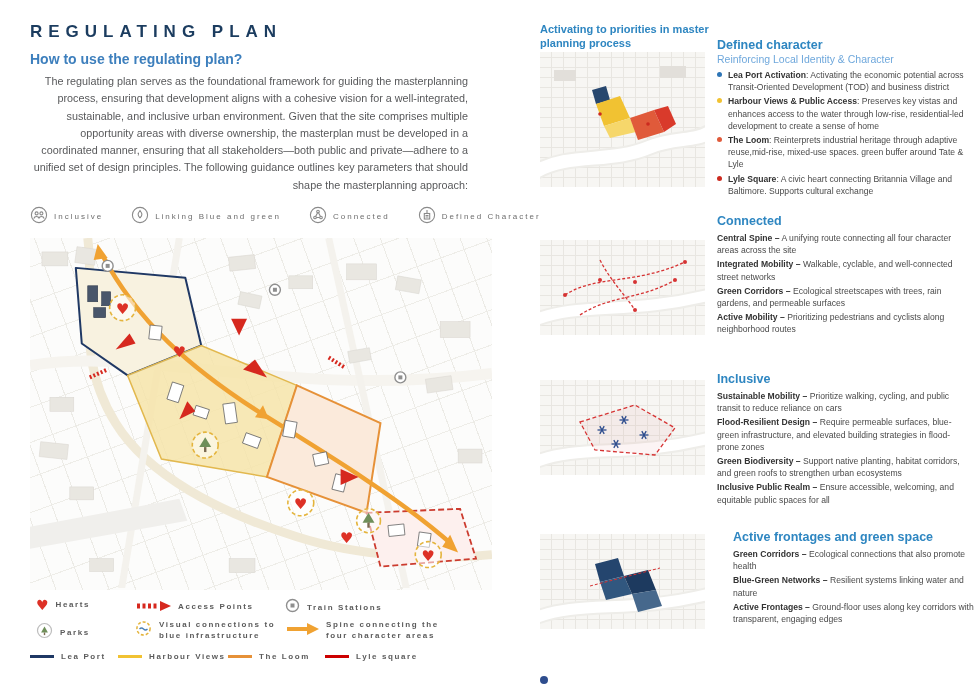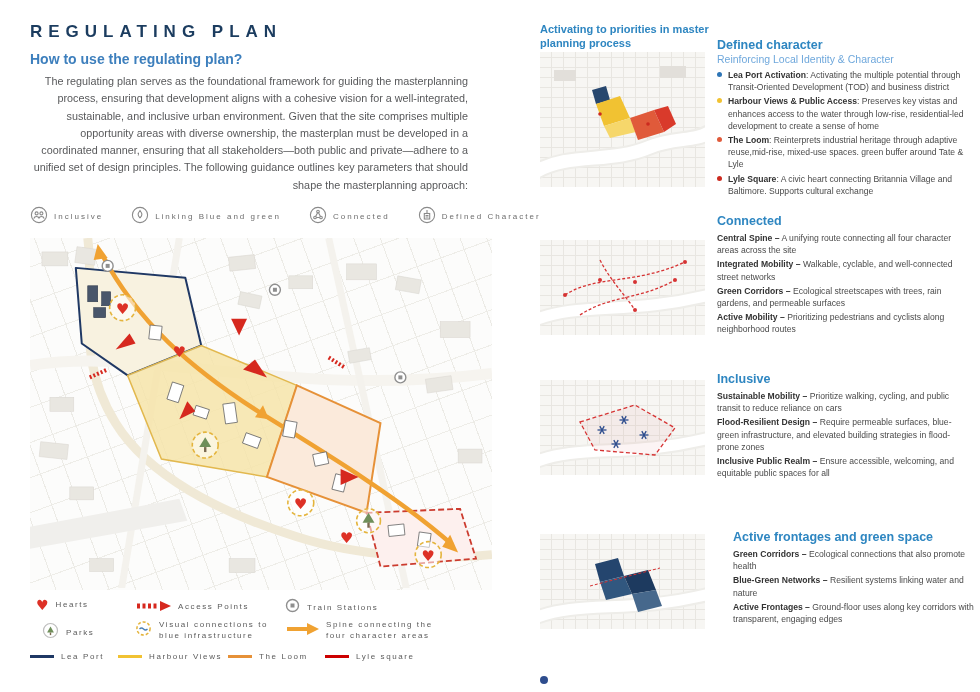--- a/index.html
+++ b/index.html
@@ -17,21 +17,21 @@
   .principle .lbl{font-size:8px;letter-spacing:2px;color:#6d6d6d;white-space:nowrap;}
 
   .map{position:relative;margin-top:10px;width:462px;height:352px;
        background-color:#fcfcfb;
        background-image:repeating-linear-gradient(70deg, transparent 0 24px, #ecebe6 24px 25px),
                         repeating-linear-gradient(-20deg, transparent 0 32px, #eeede8 32px 33px);}
   .map svg{position:absolute;inset:0;}
 
   .legend{position:relative;margin-top:8px;height:72px;width:462px;}
   .lg-item{position:absolute;display:flex;align-items:center;gap:7px;}
-  .lg-label{font-size:8px;letter-spacing:1.6px;color:#5b5b5b;white-space:nowrap;}
+  .lg-label{font-size:8px;letter-spacing:1.6px;color:#5b5b5b;white-space:nowrap;font-weight:bold;}
   .lg-label.two{white-space:normal;width:118px;line-height:1.35;}
   .swatch{display:inline-block;width:24px;height:3px;}
   .glyph-heart{font-family:"DejaVu Sans",sans-serif;color:#dd3126;font-size:14px;line-height:1;}
 
   
   .strategies{position:absolute;left:540px;top:22px;width:432px;height:662px;}
   .strat-header{width:175px;font-size:11px;font-weight:700;color:#2e86c1;line-height:1.3;}
   .section{position:absolute;left:0;display:flex;gap:12px;}
   .sec1{top:16px;} .sec2{top:192px;} .sec3{top:350px;} .sec4{top:508px;gap:28px;}
   .thumb{flex:0 0 165px;width:165px;position:relative;overflow:hidden;
@@ -227,21 +227,21 @@
       <div class="lg-item" style="left:255px;top:0;">
         <span>
           <svg width="15" height="15" viewBox="0 0 15 15">
               <circle cx="7.5" cy="7.5" r="6" fill="#fff" stroke="#8f8f8f" stroke-width="1.4"></circle>
               <rect x="5.5" y="5.5" width="4" height="4" fill="#8f8f8f"></rect>
             </svg>
         </span>
         <span class="lg-label">Train Stations</span>
       </div>
 
-      <div class="lg-item" style="left:12px;top:24px;">
+      <div class="lg-item" style="left:6px;top:24px;">
         <span>
           <svg width="17" height="17" viewBox="0 0 17 17">
               <circle cx="8.5" cy="8.5" r="7" fill="none" stroke="#bdbdbd" stroke-width="1.2"></circle>
               <path d="M8.5,4.5 l3.4,6 h-6.8 Z" fill="#6f8f5a"></path>
               <rect x="7.8" y="10.5" width="1.4" height="2.6" fill="#7a6a50"></rect>
             </svg>
         </span>
         <span class="lg-label">Parks</span>
       </div>
       <div class="lg-item" style="left:105px;top:22px;">
@@ -300,21 +300,21 @@
           <circle cx="60" cy="62" r="1.8" fill="#cc2a1f"></circle>
             <circle cx="108" cy="72" r="1.8" fill="#cc2a1f"></circle>
         </svg>
       </div>
       <div class="sec-text">
         <div class="sec-heading">Defined character</div>
         <div class="sec-sub">Reinforcing Local Identity &amp; Character</div>
         <div class="sec-items">
           <div class="item bullet">
             <span class="dot c-blue"></span>
-            <span class="lead">Lea Port Activation</span><span>: Activating the multiple potential through Transit-Oriented Development (TOD) and business district</span>
+            <span class="lead">Lea Port Activation</span><span>: Activating the economic potential across Transit-Oriented Development (TOD) and business district</span>
           </div>
           <div class="item bullet">
             <span class="dot c-yellow"></span>
             <span class="lead">Harbour Views &amp; Public Access</span><span>: Preserves key vistas and enhances access to the water through low-rise, residential-led development to create a sense of home</span>
           </div>
           <div class="item bullet">
             <span class="dot c-orange"></span>
             <span class="lead">The Loom</span><span>: Reinterprets industrial heritage through adaptive reuse,mid-rise, mixed-use spaces. green buffer around Tate &amp; Lyle</span>
           </div>
           <div class="item bullet">
@@ -384,20 +384,21 @@
                 <line x1="-2.2" y1="3.9" x2="2.2" y2="-3.9"></line>
               </g>
           </g>
         </svg>
       </div>
       <div class="sec-text">
         <div class="sec-heading">Inclusive</div>
         <div class="sec-items">
           <div class="item"><span class="lead">Sustainable Mobility –</span><span> Prioritize walking, cycling, and public transit to reduce reliance on cars</span></div>
           <div class="item"><span class="lead">Flood-Resilient Design –</span><span> Require permeable surfaces, blue-green infrastructure, and elevated building strategies in flood-prone zones</span></div>
+          <div class="item"><span class="lead">Green Biodiversity –</span><span> Support native planting, habitat corridors, and green roofs to strengthen urban ecosystems</span></div>
           <div class="item"><span class="lead">Inclusive Public Realm –</span><span> Ensure accessible, welcoming, and equitable public spaces for all</span></div>
         </div>
       </div>
     </div>
 
     <div class="section sec4">
       <div class="thumb t4">
         <svg viewBox="0 0 165 95">
           <path d="M-5,84 C40,66 90,80 170,60" stroke="#eeede9" stroke-width="15" fill="none"></path>
           <path d="M-5,84 C40,66 90,80 170,60" stroke="#ffffff" stroke-width="11" fill="none"></path>

